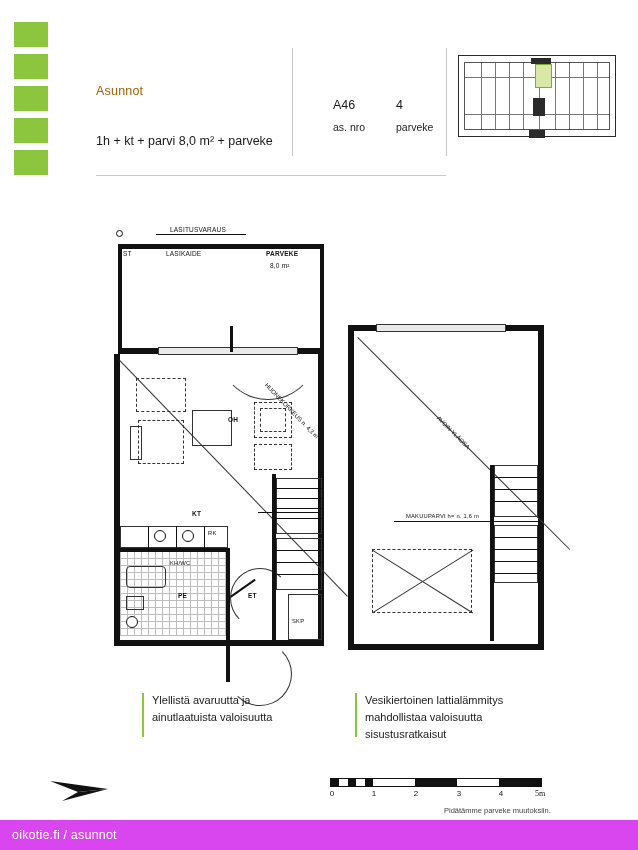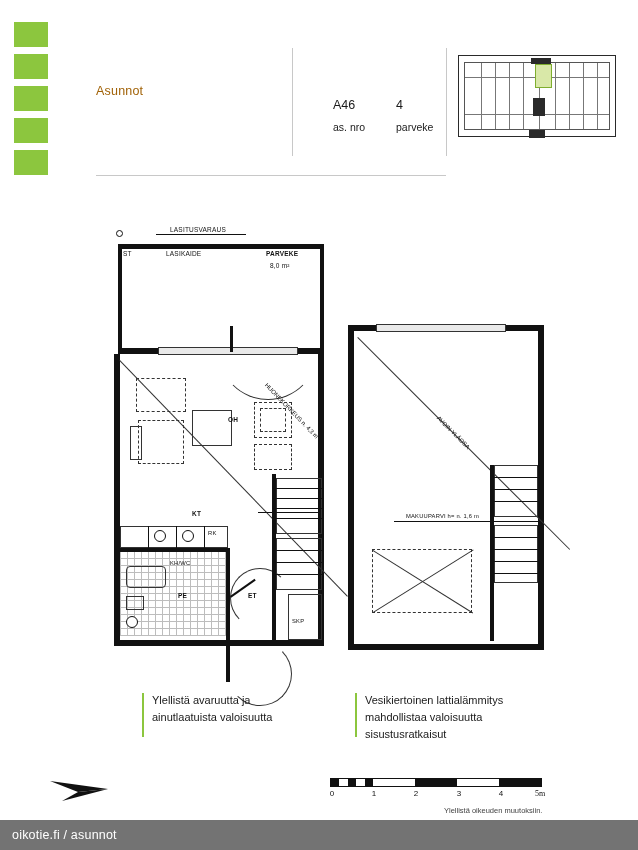--- a/index.html
+++ b/index.html
@@ -263,21 +263,21 @@
     top: 806px;
     font-size: 7.5px;
     color: #444;
   }
   .footer-brand {
     position: absolute;
     left: 0;
     bottom: 0;
     width: 638px;
     height: 30px;
-    background: #737373;
+    background: #d946ef;
   }
   .footer-brand span {
     position: absolute;
     left: 12px;
     top: 8px;
     font-size: 12.5px;
     color: #ffffff;
     letter-spacing: 0.2px;
   }
 </style>
@@ -290,20 +290,21 @@
     <div class="green-bar"></div>
     <div class="green-bar"></div>
     <div class="green-bar"></div>
     <div class="green-bar"></div>
     <div class="green-bar"></div>
   </div>
 
   <div class="brand-label">Asunnot</div>
 
 
+  <div class="subtitle">1h + kt + parvi 8,0 m² + parveke</div>
 
   <div class="divider-vert v1"></div>
   <div class="divider-vert v2"></div>
 
   <div class="meta m1">
     <div class="val">A46</div>
     <div class="lab">as. nro</div>
   </div>
   <div class="meta m2">
     <div class="val">4</div>
@@ -470,17 +471,17 @@
   <div class="sb-ticks">
     <div class="sb-tick" style="left:2px;">0</div>
     <div class="sb-tick" style="left:44px;">1</div>
     <div class="sb-tick" style="left:86px;">2</div>
     <div class="sb-tick" style="left:129px;">3</div>
     <div class="sb-tick" style="left:171px;">4</div>
     <div class="sb-tick" style="left:210px;font-family:Liberation Serif, serif;">5m</div>
   </div>
 </div>
 
-<div class="disclaimer">Ylellistä oikeuden muutoksiin.</div>
+<div class="disclaimer">Pidätämme parveke muutoksiin.</div>
 
 <div class="footer-brand">
   <span>oikotie.fi / asunnot</span>
 </div>
 
 </body></html>

